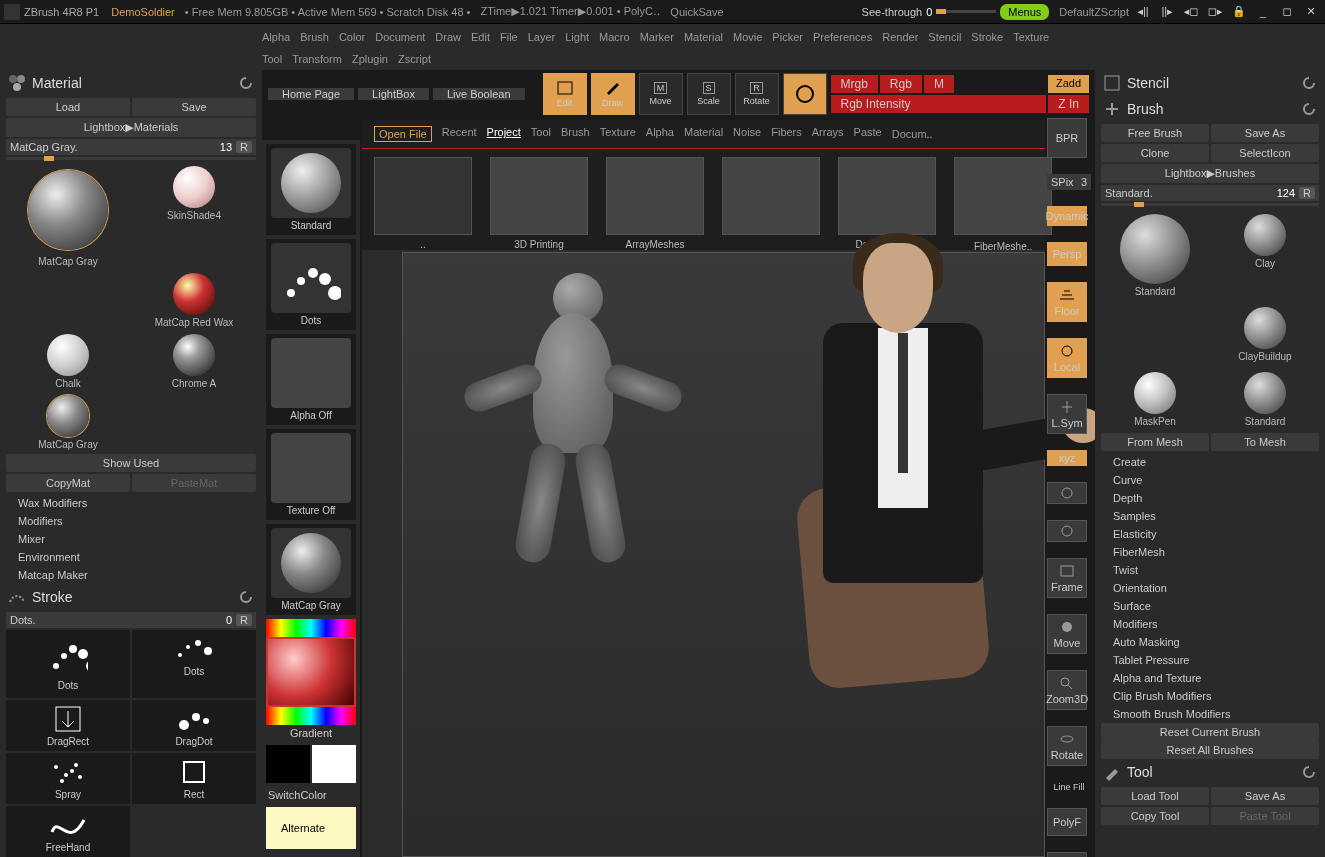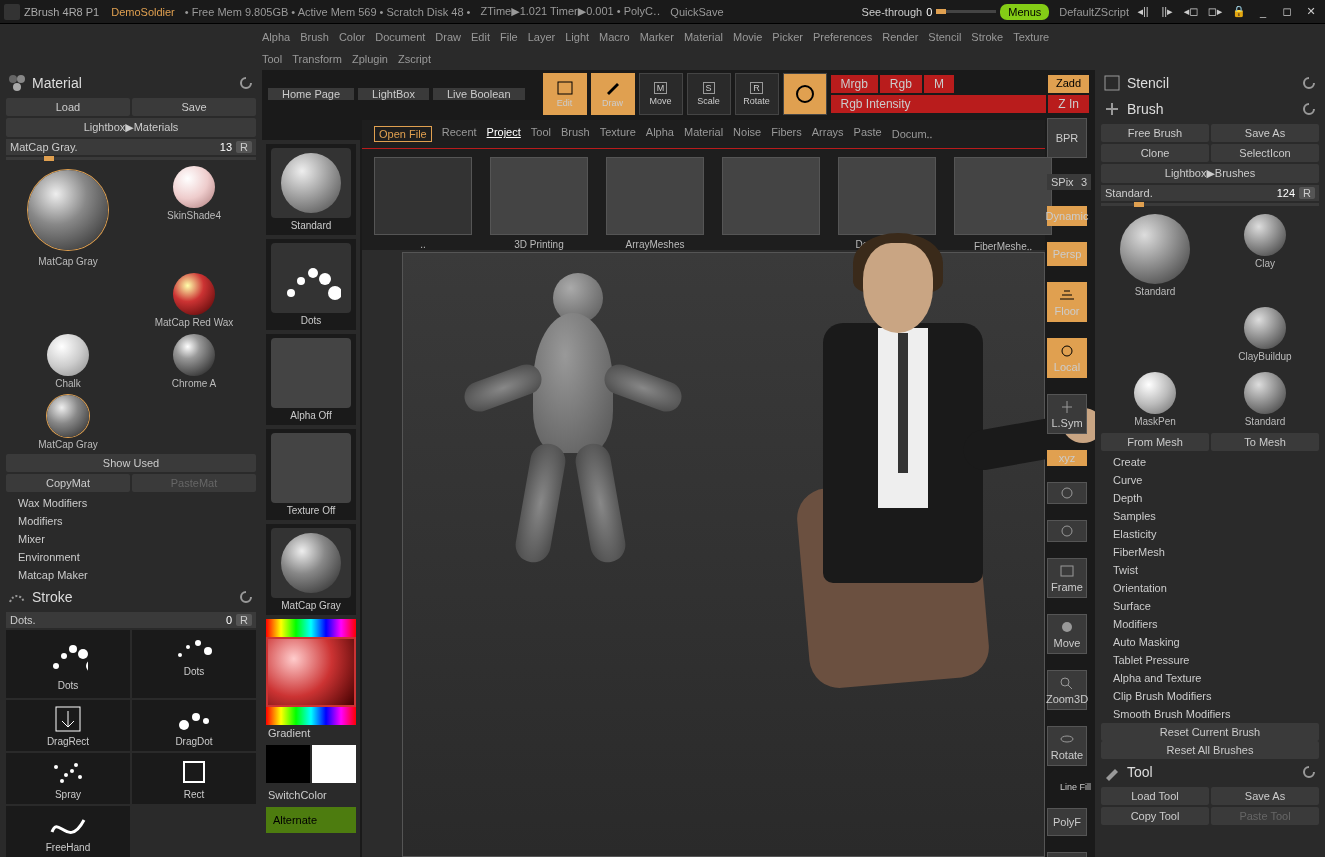--- a/index.html
+++ b/index.html
@@ -393,28 +393,28 @@
       <div class="brush-tile">
           <div class="bimg">
             <div class="mat-sphere" style="width:60px;height:60px"></div>
           </div>
           <div class="blbl">MatCap Gray</div>
         </div>
       <div>
         <div class="gradient-strip"></div>
         <div class="color-pick"></div>
         <div class="gradient-strip"></div>
-        <div class="blbl" style="text-align:left;padding:2px">Gradient</div>
+        <div class="blbl" style="text-align:center;padding:2px">Gradient</div>
       </div>
       <div style="display:flex;gap:2px">
         <div class="color-block" style="background:#000"></div>
         <div class="color-block" style="background:#fff"></div>
       </div>
       <div class="blbl" style="padding:2px">SwitchColor</div>
-      <div class="blbl" style="background:#4d7c0f;color:#000;padding:7px">Alternate</div>
+      <div class="blbl" style="background:#fef9c3;color:#000;padding:15px">Alternate</div>
     </div>
 
     <div class="canvas-area">
       <div class="file-browser">
         <div class="fb-tabs">
           <span class="active">Open File</span>
           <span>Recent</span>
           <span class="sel">Project</span>
           <span>Tool</span>
           <span>Brush</span>
@@ -539,21 +539,21 @@
             <path d="M10 10l4 4" stroke="#999"></path>
           </svg>
           <span>Zoom3D</span>
         </div>
       <div class="stool">
           <svg class="sicon" viewBox="0 0 18 16">
             <path d="M3 8a6 3 0 1012 0 6 3 0 10-12 0" stroke="#999" fill="none"></path>
           </svg>
           <span>Rotate</span>
         </div>
-      <div style="font-size:9px;text-align:right">Line Fill</div>
+      <div style="font-size:9px;text-align:center">Line Fill</div>
       <div class="stool" style="height:28px">
           <span>PolyF</span>
         </div>
       <div class="stool">
           <svg class="sicon" viewBox="0 0 18 16">
             <circle cx="9" cy="8" r="5" fill="#999" opacity=".5"></circle>
           </svg>
           <span>Transp</span>
         </div>
       <div class="stool on">

